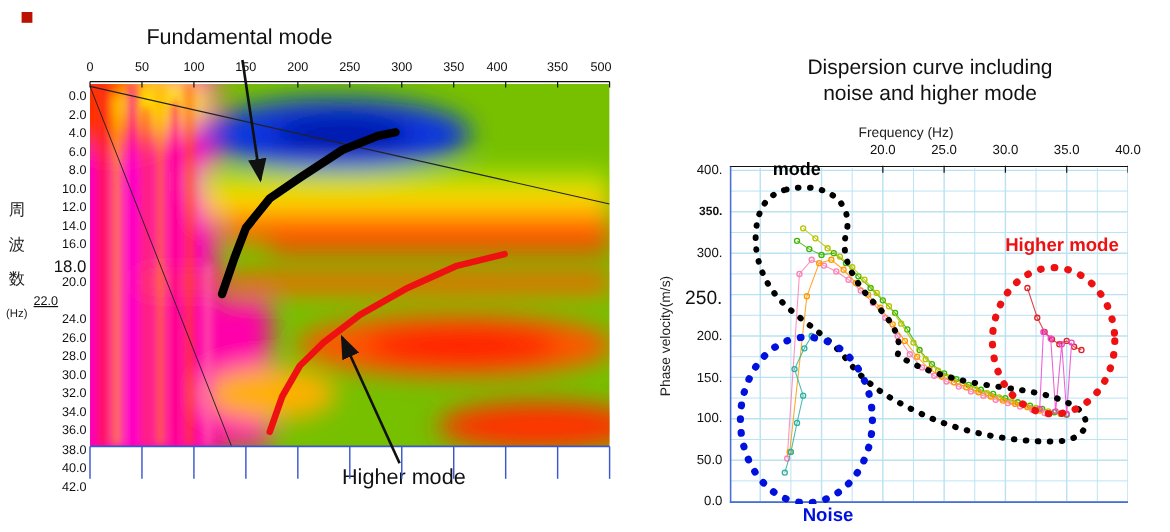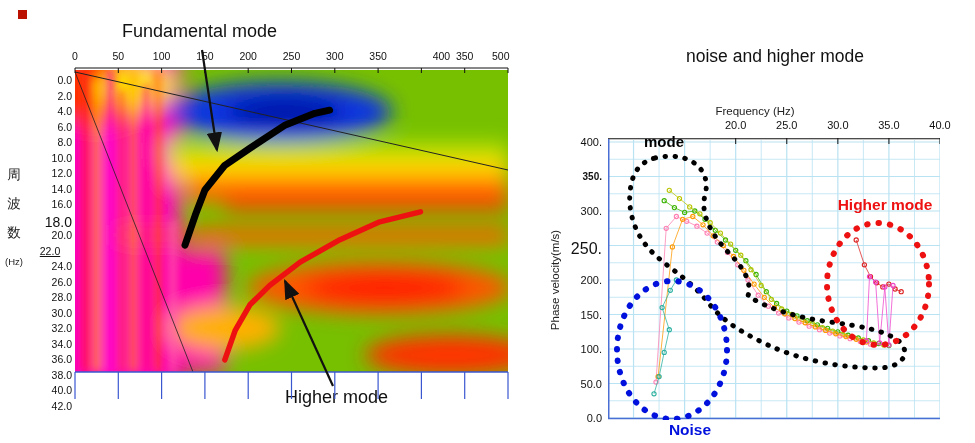--- a/index.html
+++ b/index.html
@@ -118,20 +118,21 @@
         <line x1="378.09999999999997" y1="372" x2="378.09999999999997" y2="399" stroke="#3a57d0" stroke-width="1.2"></line>
         <line x1="421.40000000000003" y1="372" x2="421.40000000000003" y2="399" stroke="#3a57d0" stroke-width="1.2"></line>
         <line x1="464.7" y1="372" x2="464.7" y2="399" stroke="#3a57d0" stroke-width="1.2"></line>
         <line x1="508" y1="372" x2="508" y2="399" stroke="#3a57d0" stroke-width="1.2"></line>
       </g>
     <line x1="202" y1="50" x2="217" y2="150" stroke="#111" stroke-width="2.2" marker-end="url(#arrowhead)"></line>
     <line x1="333" y1="386" x2="285" y2="281" stroke="#111" stroke-width="2.2" marker-end="url(#arrowhead)"></line>
   </svg>
 
   <div class="right-title">
+    <div>Dispersion curve including</div>
     <div>noise and higher mode</div>
   </div>
 
   <div class="axis-label" style="left:640px; top:105px; width:230px; text-align:center;">Frequency (Hz)</div>
 
   <div id="phase-velocity-label">Phase velocity(m/s)</div>
 
   <svg id="right-plot" width="332" height="282" style="left:608px; top:138px;">
     <g id="right-grid">
         <line x1="25.53846153846154" y1="2" x2="25.53846153846154" y2="280" stroke="#b9e2f2" stroke-width="1.2"></line>
@@ -309,35 +310,35 @@
   <div class="annot" id="right-noise-label">Noise</div>
 
 <span style="position: absolute; left: 59px; top: 50px; width: 32px; text-align: center; font-size: 10.5px;">0</span>
     <span style="position: absolute; left: 102.3px; top: 50px; width: 32px; text-align: center; font-size: 10.5px;">50</span>
     <span style="position: absolute; left: 145.6px; top: 50px; width: 32px; text-align: center; font-size: 10.5px;">100</span>
     <span style="position: absolute; left: 188.9px; top: 50px; width: 32px; text-align: center; font-size: 10.5px;">150</span>
     <span style="position: absolute; left: 232.2px; top: 50px; width: 32px; text-align: center; font-size: 10.5px;">200</span>
     <span style="position: absolute; left: 275.5px; top: 50px; width: 32px; text-align: center; font-size: 10.5px;">250</span>
     <span style="position: absolute; left: 318.8px; top: 50px; width: 32px; text-align: center; font-size: 10.5px;">300</span>
     <span style="position: absolute; left: 362.1px; top: 50px; width: 32px; text-align: center; font-size: 10.5px;">350</span>
-    <span style="position: absolute; left: 405.4px; top: 50px; width: 32px; text-align: center; font-size: 10.5px; margin-left: 20px;">400</span>
+    <span style="position: absolute; left: 405.4px; top: 50px; width: 32px; font-size: 10.5px;">400</span>
     <span style="position: absolute; left: 448.7px; top: 50px; width: 32px; text-align: center; font-size: 10.5px;">350</span>
     <span style="position: absolute; left: 492px; top: 50px; width: 32px; text-align: left; font-size: 10.5px;">500</span>
     <span style="position: absolute; left: 28px; top: 74px; width: 44px; text-align: right; font-size: 10.5px;">0.0</span>
     <span style="position: absolute; left: 28px; top: 89.5px; width: 44px; text-align: right; font-size: 10.5px;">2.0</span>
     <span style="position: absolute; left: 28px; top: 105px; width: 44px; text-align: right; font-size: 10.5px;">4.0</span>
     <span style="position: absolute; left: 28px; top: 120.5px; width: 44px; text-align: right; font-size: 10.5px;">6.0</span>
     <span style="position: absolute; left: 28px; top: 136px; width: 44px; text-align: right; font-size: 10.5px;">8.0</span>
     <span style="position: absolute; left: 28px; top: 151.5px; width: 44px; text-align: right; font-size: 10.5px;">10.0</span>
     <span style="position: absolute; left: 28px; top: 167px; width: 44px; text-align: right; font-size: 10.5px;">12.0</span>
     <span style="position: absolute; left: 28px; top: 182.5px; width: 44px; text-align: right; font-size: 10.5px;">14.0</span>
     <span style="position: absolute; left: 28px; top: 198px; width: 44px; text-align: right; font-size: 10.5px;">16.0</span>
     <span style="position: absolute; left: 28px; top: 213.5px; width: 44px; text-align: right; font-size: 14px;">18.0</span>
     <span style="position: absolute; left: 28px; top: 229px; width: 44px; text-align: right; font-size: 10.5px;">20.0</span>
-    <span style="position: absolute; left: 28px; top: 244.5px; width: 44px; text-align: center; font-size: 10.5px; text-decoration: underline;">22.0</span>
+    <span style="position: absolute; left: 28px; top: 244.5px; width: 44px; text-align: left; font-size: 10.5px; text-decoration: underline;">22.0</span>
     <span style="position: absolute; left: 28px; top: 260px; width: 44px; text-align: right; font-size: 10.5px;">24.0</span>
     <span style="position: absolute; left: 28px; top: 275.5px; width: 44px; text-align: right; font-size: 10.5px;">26.0</span>
     <span style="position: absolute; left: 28px; top: 291px; width: 44px; text-align: right; font-size: 10.5px;">28.0</span>
     <span style="position: absolute; left: 28px; top: 306.5px; width: 44px; text-align: right; font-size: 10.5px;">30.0</span>
     <span style="position: absolute; left: 28px; top: 322px; width: 44px; text-align: right; font-size: 10.5px;">32.0</span>
     <span style="position: absolute; left: 28px; top: 337.5px; width: 44px; text-align: right; font-size: 10.5px;">34.0</span>
     <span style="position: absolute; left: 28px; top: 353px; width: 44px; text-align: right; font-size: 10.5px;">36.0</span>
     <span style="position: absolute; left: 28px; top: 368.5px; width: 44px; text-align: right; font-size: 10.5px;">38.0</span>
     <span style="position: absolute; left: 28px; top: 384px; width: 44px; text-align: right; font-size: 10.5px;">40.0</span>
     <span style="position: absolute; left: 28px; top: 399.5px; width: 44px; text-align: right; font-size: 10.5px;">42.0</span>

